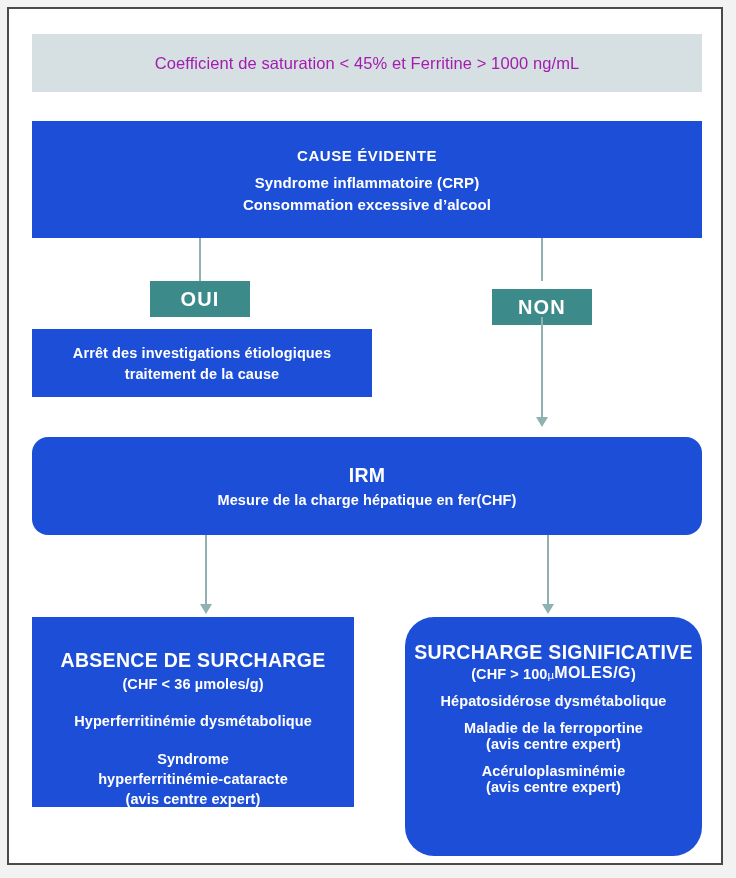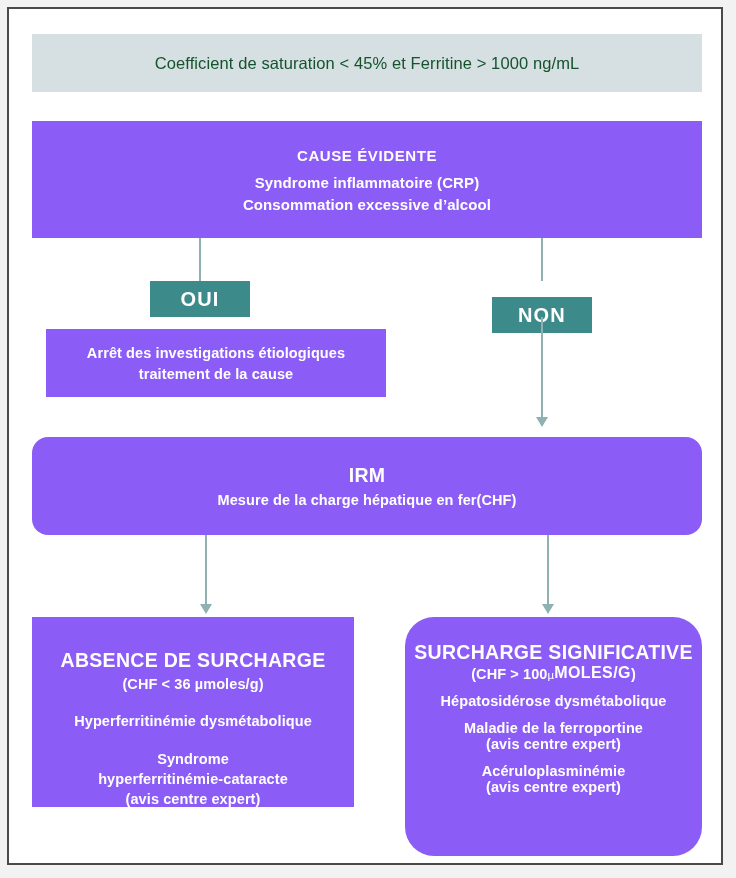--- a/index.html
+++ b/index.html
@@ -43,28 +43,28 @@
     text-align: center;
     color: #ffffff;
     letter-spacing: .1px;
   }
 
   .box .line { display: block; width: 100%; }
 
   
   .banner {
     background: #d6dfe1;
-    color: #14532d;
+    color: #a21caf;
     font-size: 16.5px;
     font-weight: 400;
     font-stretch: condensed;
   }
 
   
-  .teal { background: #8b5cf6; }
+  .teal { background: #1d4ed8; }
 
   
   .chip {
     background: #3d8a8a;
     font-size: 20px;
     font-weight: 700;
     letter-spacing: 1.2px;
   }
 
   
@@ -141,25 +141,25 @@
     </div>
 
     <div class="conn vline" style="left:190.2px; top:229px; height:43px;"></div>
 
     <div class="conn vline" style="left:532.2px; top:229px; height:43px;"></div>
 
     <div class="box chip" style="left:141px; top:272px; width:100px; height:36px;">
       <span class="line">OUI</span>
     </div>
 
-    <div class="box chip" style="left:483px; top:288px; width:100px; height:36px;">
+    <div class="box chip" style="left:483px; top:280px; width:100px; height:36px;">
       <span class="line">NON</span>
     </div>
 
-    <div class="box teal" style="left:37px; top:320px; width:340px; height:68px;">
+    <div class="box teal" style="left:23px; top:320px; width:340px; height:68px;">
       <span class="line body-reg">Arrêt des investigations étiologiques</span>
       <div class="gap-sm"></div>
       <span class="line body-reg">traitement de la cause</span>
     </div>
 
     <div class="conn vline" style="left:532.2px; top:308px; height:103px;"></div>
     <div class="arrowhead" style="left:527px; top:408px;"></div>
 
     <div class="box teal" style="left:23px; top:428px; width:670px; height:98px;border-radius:16px;">
       <span class="line title-big">IRM</span>

